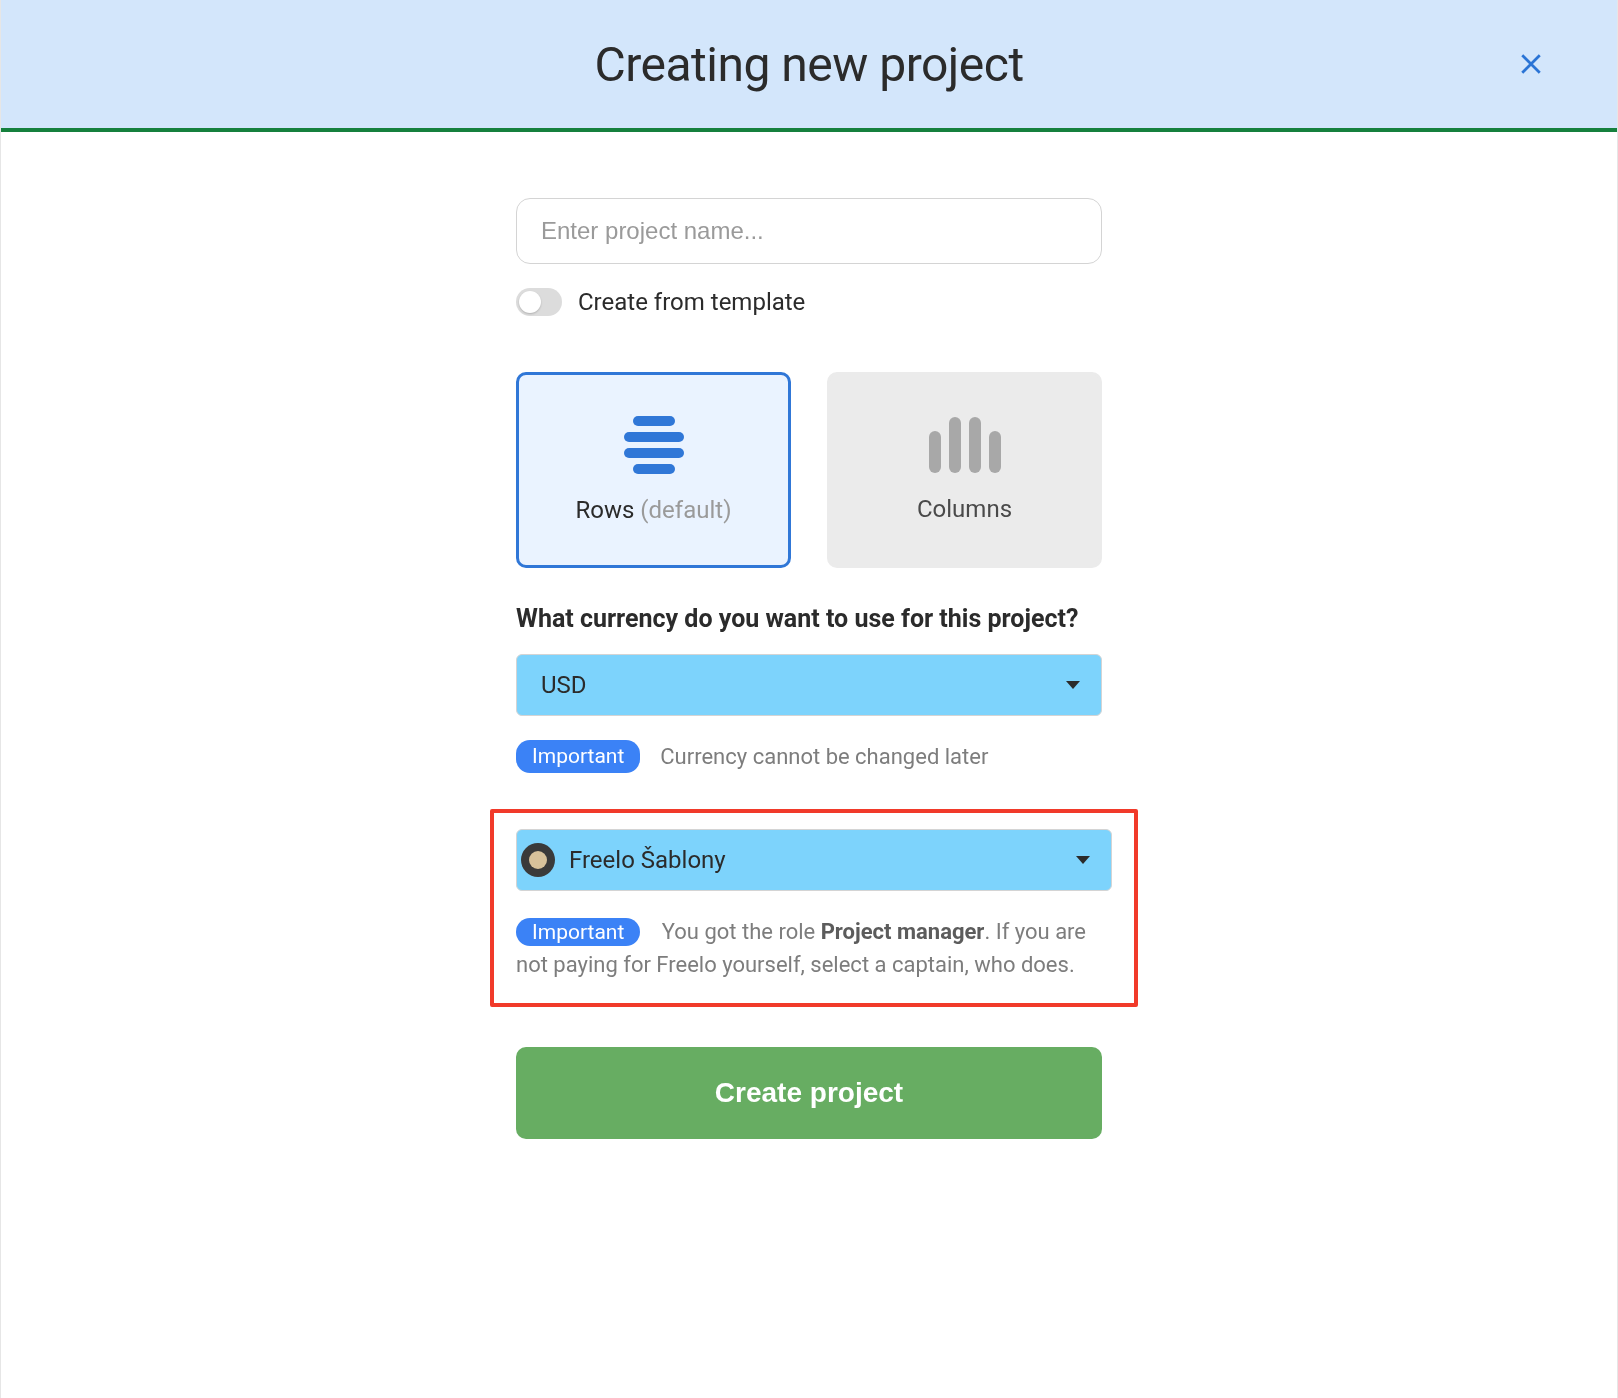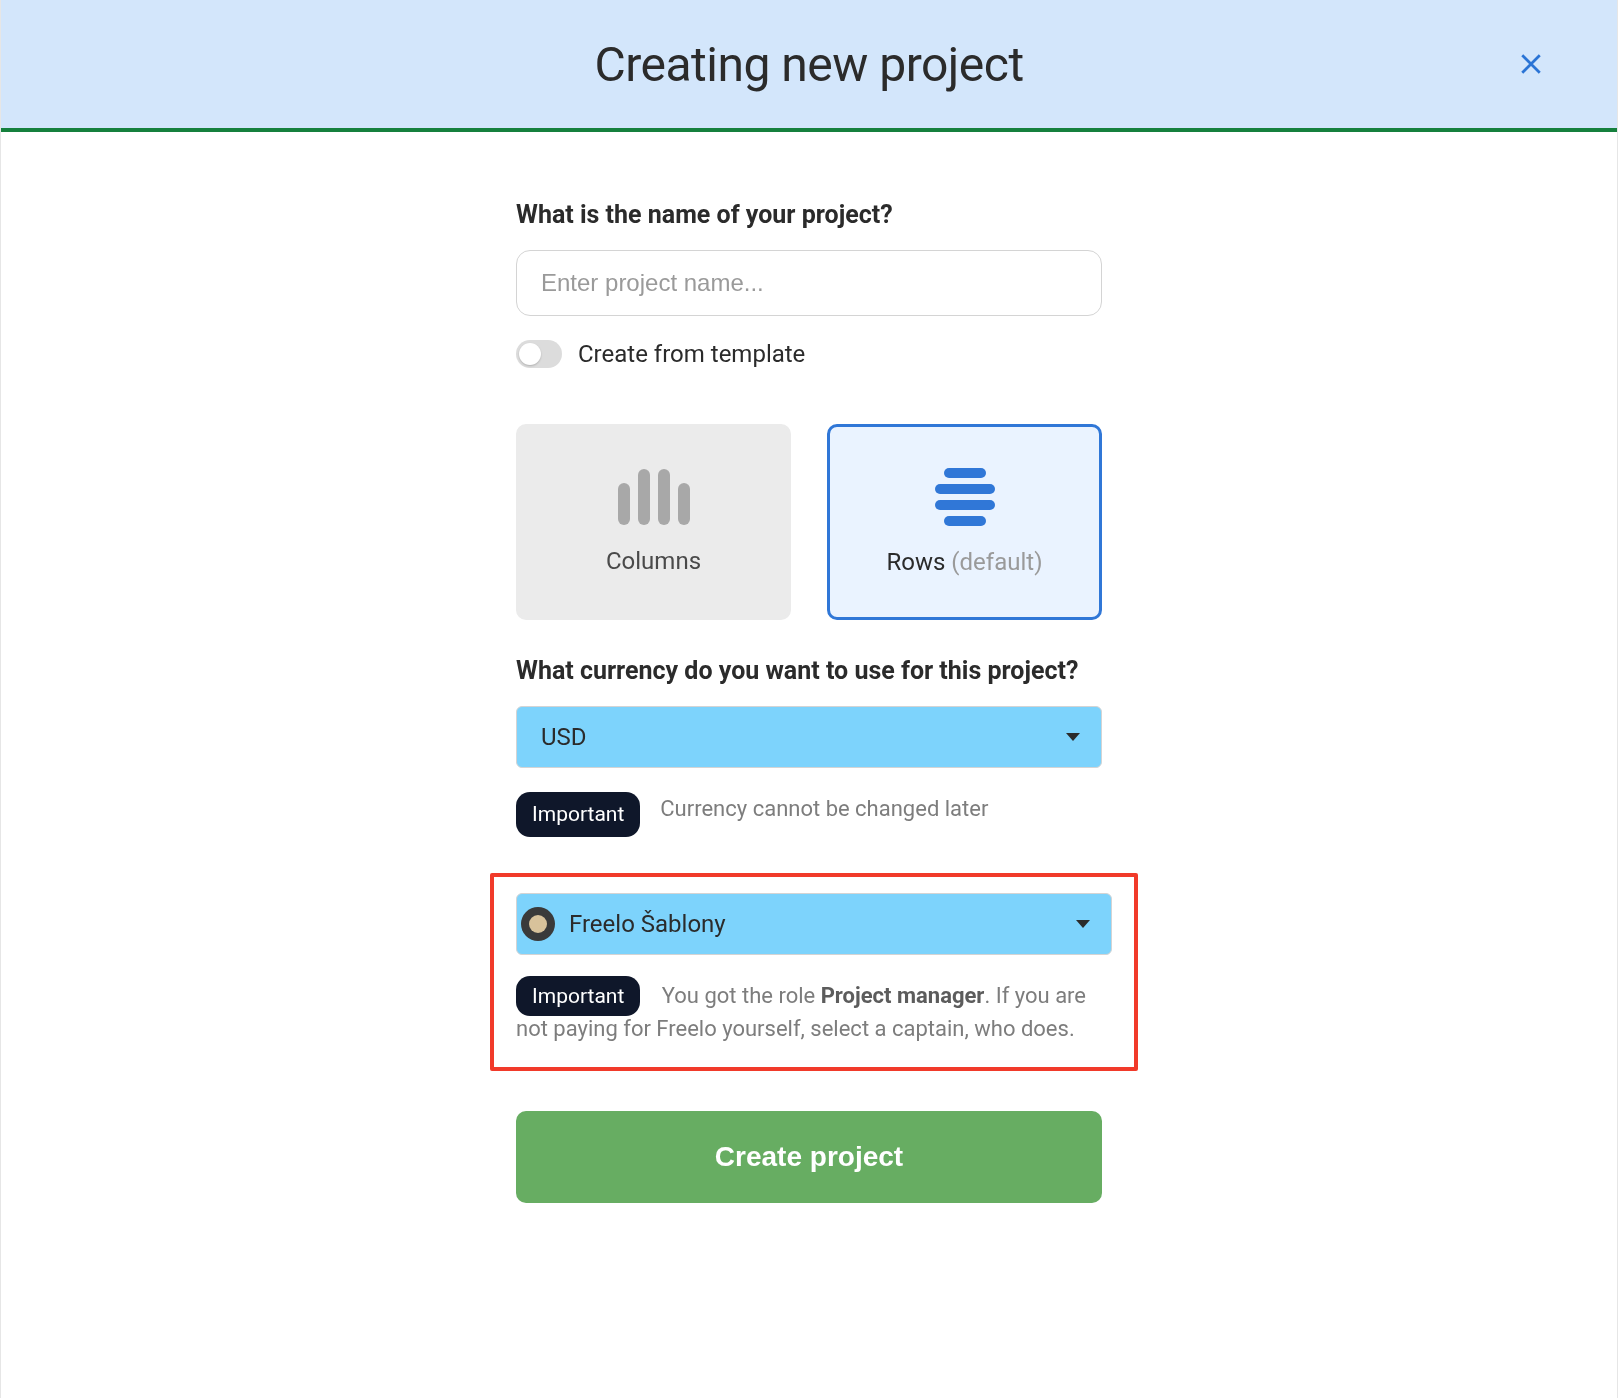--- a/index.html
+++ b/index.html
@@ -156,23 +156,23 @@
   .note-row {
     display:flex;
     align-items:flex-start;
     gap:20px;
     margin-top: 24px;
     font-size: 22px;
     line-height:1.5;
     color:#7d7d7d;
   }
   .badge {
-    background:#0f172a;
+    background:#3b82f6;
     color:#fff;
-    padding: 8px 16px;
+    padding: 2px 16px;
     border-radius: 14px;
     font-size: 21px;
     flex-shrink:0;
     line-height:1.4;
   }
   .highlight-box {
     border: 4px solid #f13a2a;
     border-radius: 2px;
     padding: 16px 22px 22px 22px;
     margin-top: 36px;
@@ -213,51 +213,50 @@
     <div class="modal-title">Creating new project</div>
     <div class="close-btn">
       <svg viewBox="0 0 24 24" fill="none">
         <path d="M5 5 L19 19 M19 5 L5 19"></path>
       </svg>
     </div>
   </div>
 
   <div class="form-area">
 
-    <div class="section-label">What is the name of your project?</div>
     <input class="text-input" type="text" placeholder="Enter project name..." style="">
 
     <div class="toggle-row">
       <div class="toggle">
         <div class="toggle-knob"></div>
       </div>
       <div class="toggle-label">Create from template</div>
     </div>
 
     <div class="view-options">
+      <div class="view-card selected">
+        <div class="rows-icon">
+          <div class="bar b1"></div>
+            <div class="bar b2"></div>
+            <div class="bar b3"></div>
+            <div class="bar b4"></div>
+        </div>
+        <div class="view-label">
+          <span>Rows</span>
+          <span class="muted">(default)</span>
+        </div>
+      </div>
       <div class="view-card unselected">
         <div class="cols-icon">
           <div class="col c1"></div>
             <div class="col c2"></div>
             <div class="col c3"></div>
             <div class="col c4"></div>
         </div>
         <div class="view-label">Columns</div>
-      </div>
-      <div class="view-card selected">
-        <div class="rows-icon">
-          <div class="bar b1"></div>
-            <div class="bar b2"></div>
-            <div class="bar b3"></div>
-            <div class="bar b4"></div>
-        </div>
-        <div class="view-label">
-          <span>Rows</span>
-          <span class="muted">(default)</span>
-        </div>
       </div>
     </div>
 
     <div class="currency-section">
       <div class="section-label">What currency do you want to use for this project?</div>
       <div class="select-wrap">
         <div class="select-box">
           <span>USD</span>
         </div>
         <div class="caret"></div>

